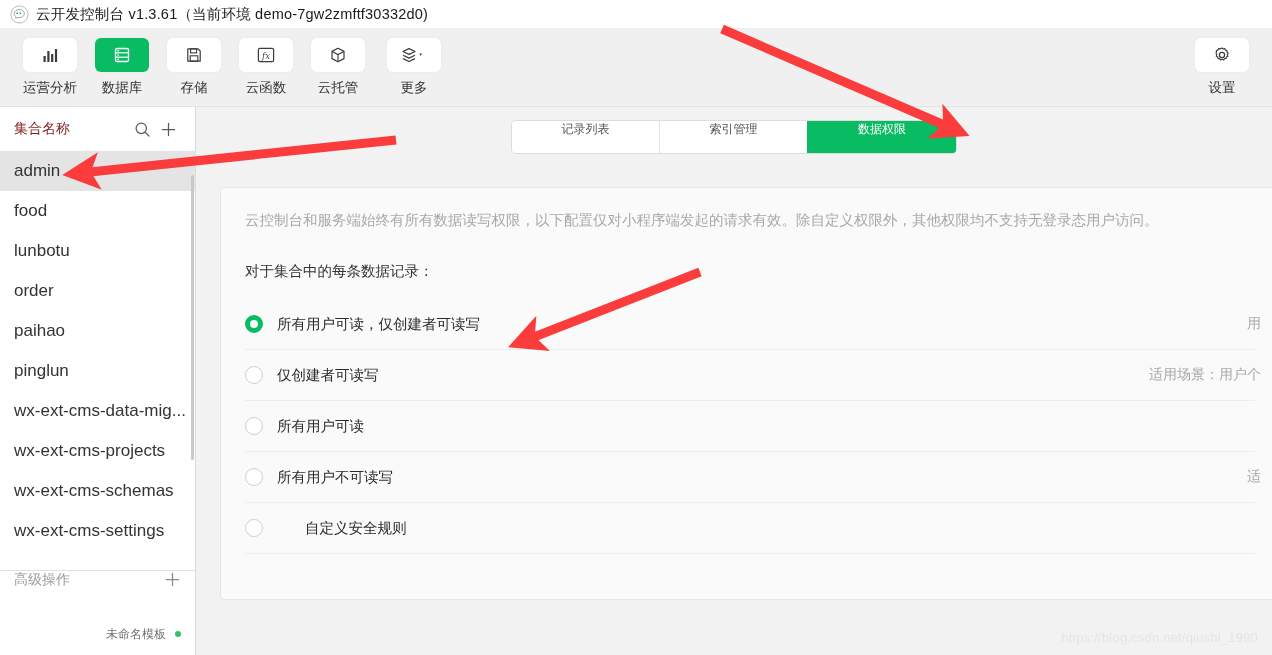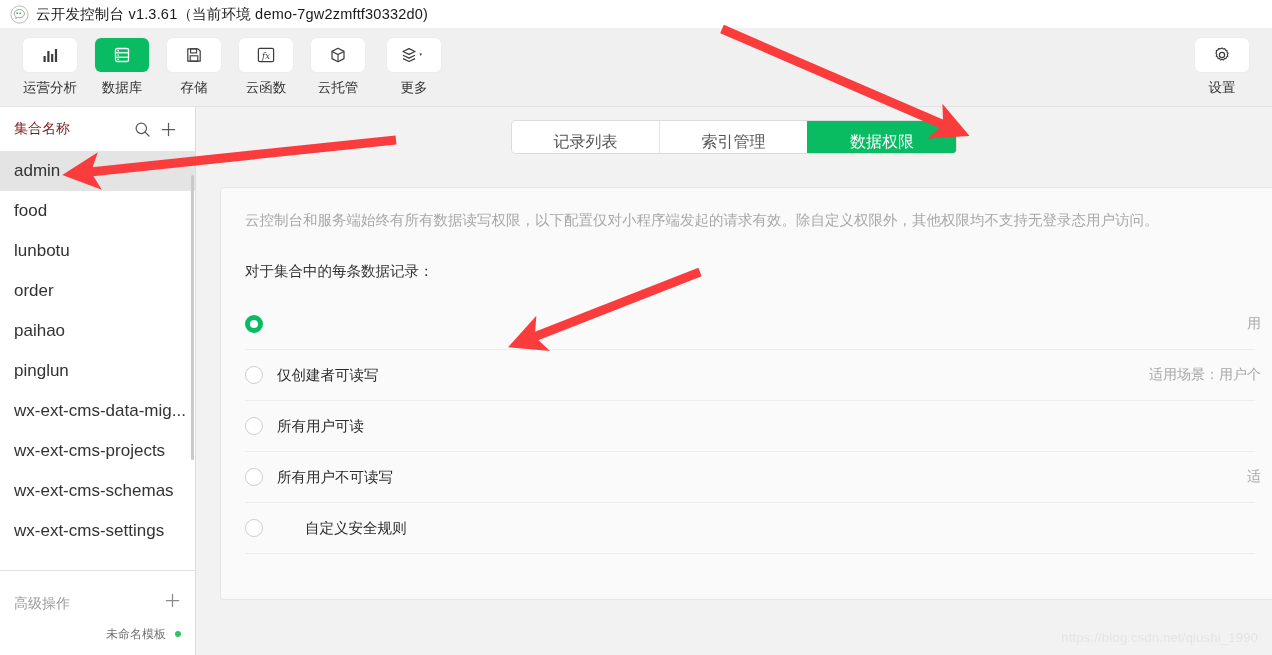--- a/index.html
+++ b/index.html
@@ -62,36 +62,36 @@
     font-size:17px;color:#333;box-sizing:border-box;white-space:nowrap;
     overflow:hidden;text-overflow:ellipsis;cursor:default;
   }
   .sb-item.sel{background:#e4e4e4;}
   .sb-scroll{
     position:absolute;right:1px;top:24px;width:3px;height:285px;
     background:#c9c9c9;border-radius:2px;
   }
   .sb-foot{flex:0 0 auto;border-top:1px solid #e0e0e0;}
   .sb-foot .fh{
-    height:42px;display:flex;align-items:flex-end;padding:0 14px;box-sizing:border-box;
+    height:42px;display:flex;align-items:flex-start;padding:0 14px;box-sizing:border-box;
   }
   .sb-foot .fh .t{font-size:14px;color:#9a9a9a;flex:1 1 auto;}
   .sb-foot .fi{
     height:42px;display:flex;align-items:center;padding:0 14px;
     font-size:12px;color:#737373;box-sizing:border-box;justify-content:flex-end;
   }
   .dot{width:6px;height:6px;border-radius:50%;background:#30c46a;margin-left:9px;}
 
   
   .main{flex:1 1 auto;background:#f2f2f2;position:relative;overflow:hidden;}
   .tabsrow{height:55px;display:flex;align-items:center;justify-content:center;padding-top:4px;box-sizing:border-box;}
   .tabs{display:flex;border-radius:4px;overflow:hidden;box-shadow:0 0 0 1px #dcdcdc;}
   .tab{
-    width:148px;height:32px;background:#ffffff;display:flex;align-items:flex-end;
-    justify-content:center;font-size:16px;color:#555;cursor:pointer;
+    width:148px;height:32px;background:#ffffff;display:flex;align-items:flex-start;
+    justify-content:center;font-size:12px;color:#555;cursor:pointer;
     border-right:1px solid #e3e3e3;box-sizing:border-box;
   }
   .tab:last-child{border-right:none;}
   .tab.active{background:#09bb62;color:#ffffff;box-shadow:0 0 0 1px #09bb62;}
 
   .panel{
     position:absolute;left:24px;right:-8px;top:80px;bottom:55px;
     background:#fafafa;border:1px solid #e6e6e6;border-radius:4px;
     box-sizing:border-box;padding:0 24px;overflow:hidden;
   }
@@ -312,20 +312,21 @@
         </div>
       </div>
 
       <div class="panel">
         <div class="notice">云控制台和服务端始终有所有数据读写权限，以下配置仅对小程序端发起的请求有效。除自定义权限外，其他权限均不支持无登录态用户访问。</div>
         <div class="subhead">对于集合中的每条数据记录：</div>
 
         <div class="opts">
           <div class="opt checked">
             <span class="radio"></span>
+            <span class="otext">所有用户可读，仅创建者可读写</span>
             <span class="scene">用</span>
           </div>
           <div class="opt">
             <span class="radio"></span>
             <span class="otext">仅创建者可读写</span>
             <span class="scene">适用场景：用户个</span>
           </div>
           <div class="opt">
             <span class="radio"></span>
             <span class="otext">所有用户可读</span>

